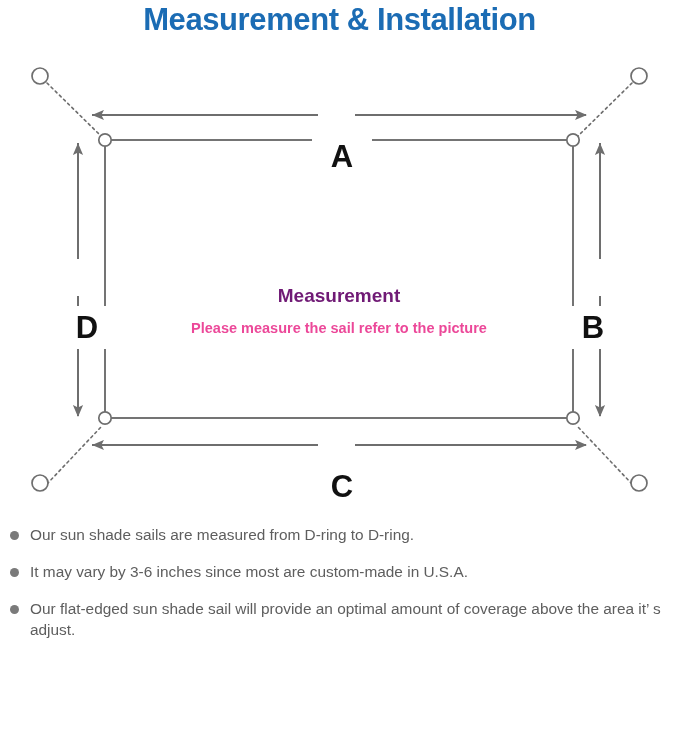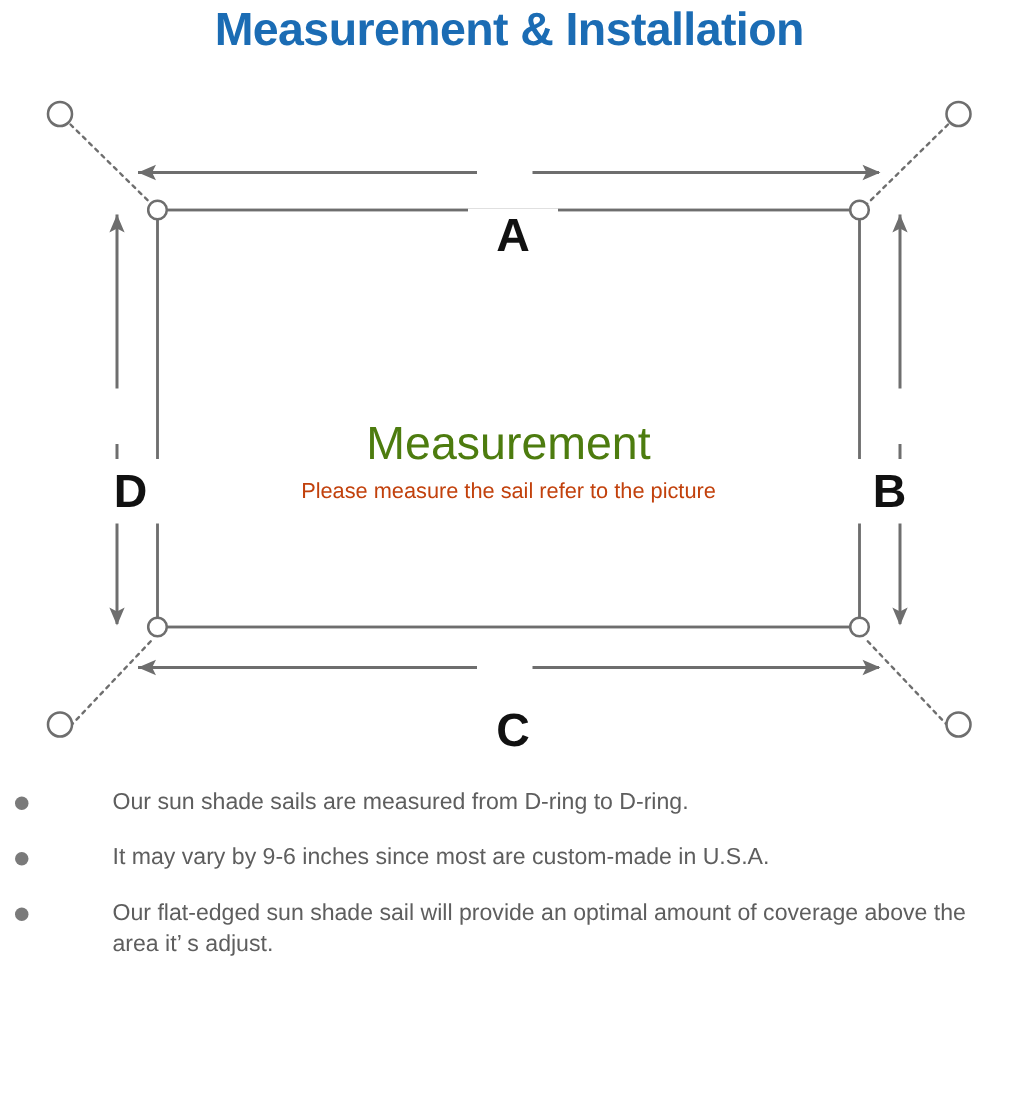--- a/index.html
+++ b/index.html
@@ -53,46 +53,45 @@
   #label-b{left:572px;top:262px;width:38px;padding:6px 2px;}
   #label-d{left:66px;top:262px;width:38px;padding:6px 2px;}
 
   .center-block{
     position:absolute;
     left:105px;top:236px;
     width:468px;
     text-align:center;
   }
   .center-title{
-    font-size:31px;
-    font-weight:normal;
-    color:#4d7c0f;
+    font-size:19px;
+    font-weight:bold;
+    color:#701a75;
     line-height:32px;
     letter-spacing:0px;
   }
   .center-sub{
     font-size:14.5px;
-    font-weight:normal;
-    color:#c2410c;
+    font-weight:bold;
+    color:#ec4899;
     line-height:22px;
     margin-top:5px;
   }
 
   
   .notes{
     position:absolute;
     left:0;top:524px;
     width:679px;
   }
   .note-row{
     display:flex;
     align-items:flex-start;
     padding:0 14px 0 10px;
     margin-bottom:16px;
-    gap:45px;
   }
   .note-bullet{
     flex:0 0 auto;
     width:9px;height:9px;
     border-radius:50%;
     background:#7a7a7a;
     margin-top:7px;
     margin-right:11px;
   }
   .note-text{
@@ -179,21 +178,21 @@
 
   <div class="notes">
 
     <div class="note-row">
       <span class="note-bullet"></span>
       <span class="note-text">Our sun shade sails are measured from D-ring to D-ring.</span>
     </div>
 
     <div class="note-row">
       <span class="note-bullet"></span>
-      <span class="note-text">It may vary by 9-6 inches since most are custom-made in U.S.A.</span>
+      <span class="note-text">It may vary by 3-6 inches since most are custom-made in U.S.A.</span>
     </div>
 
 
 
     <div class="note-row">
       <span class="note-bullet"></span>
       <span class="note-text">Our flat-edged sun shade sail will provide an optimal amount of coverage above the area it’ s adjust.</span>
     </div>
 
   </div>

